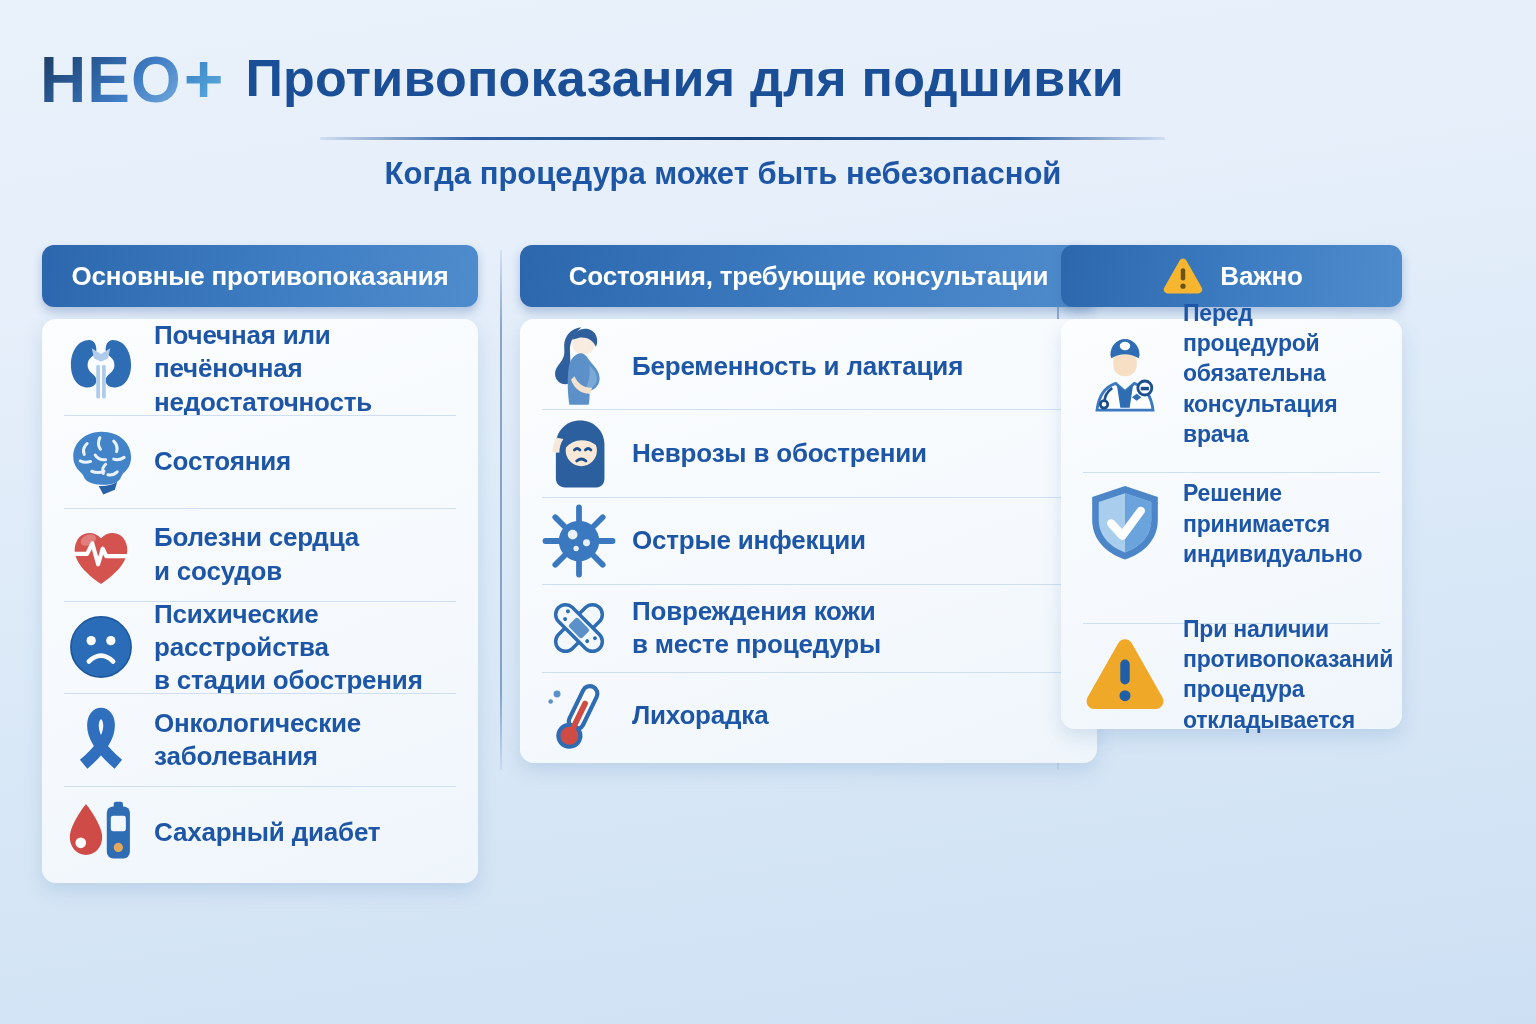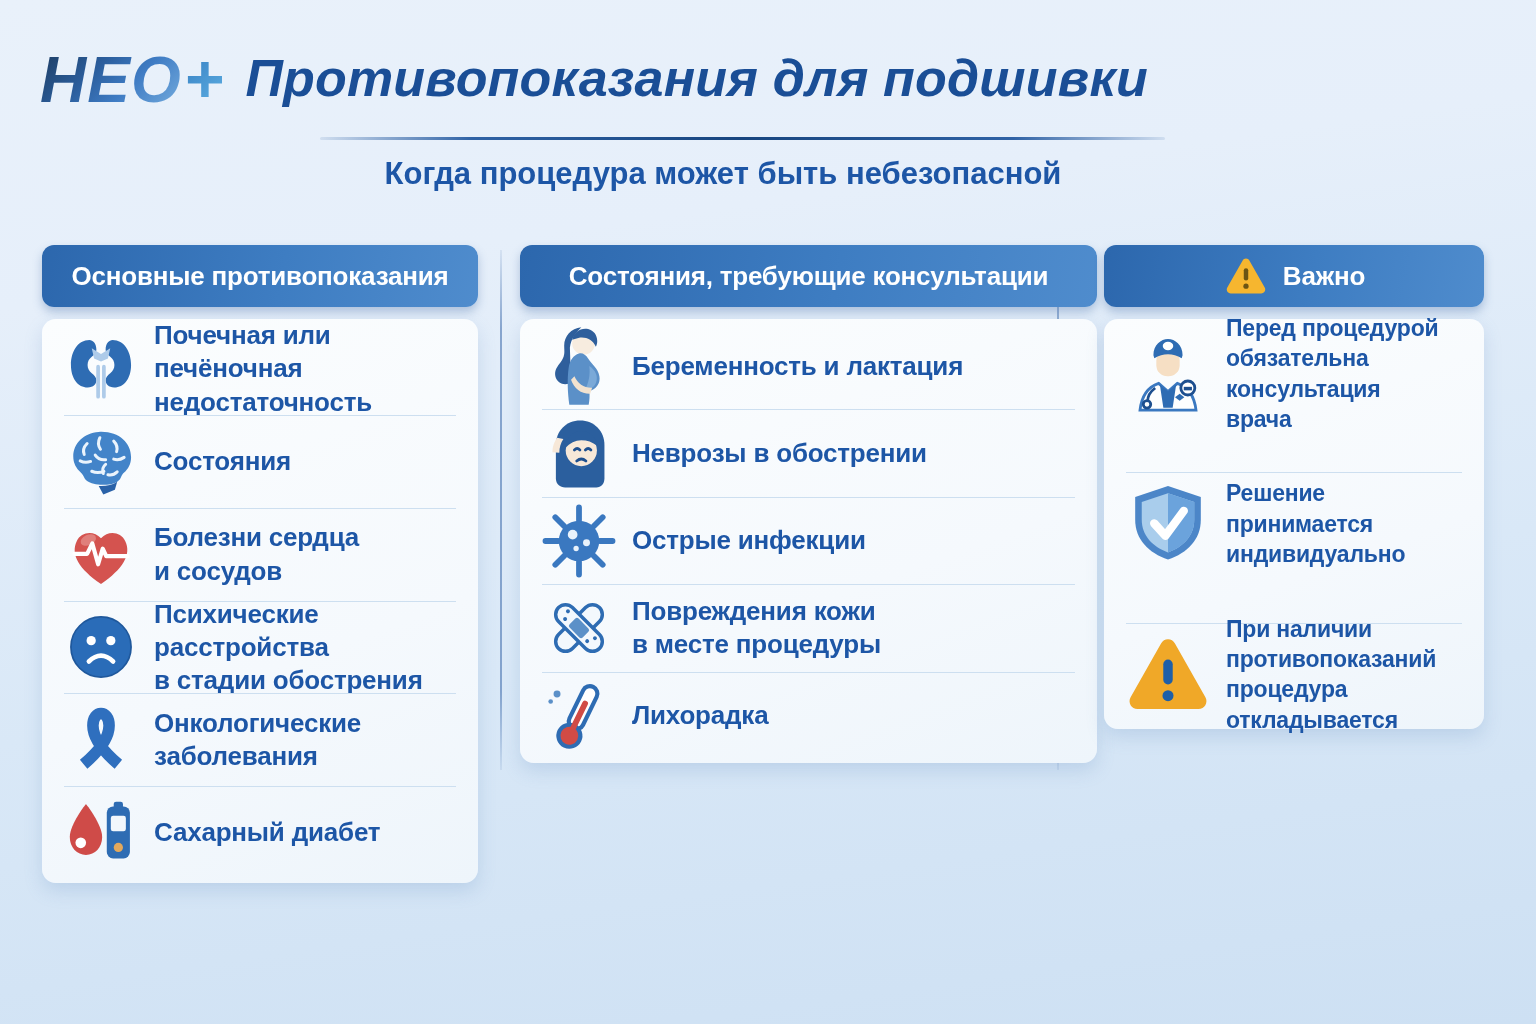--- a/index.html
+++ b/index.html
@@ -1,42 +1,42 @@
 <!DOCTYPE html>
 <html lang="ru"><head>
 <meta charset="utf-8">
 <style>
   html,body{margin:0;padding:0;}
   body{
     width:1536px;height:1024px;overflow:hidden;position:relative;
     font-family:"Liberation Sans","DejaVu Sans",sans-serif;
     background:linear-gradient(172deg,#e9f1fa 0%,#e6effa 25%,#d9e8f7 60%,#cde0f3 100%);
   }
-  .masthead{position:absolute;top:44px;left:40px;display:flex;align-items:center;gap:22px;font-style:italic;}
+  .masthead{position:absolute;top:44px;left:40px;display:flex;align-items:center;gap:22px;}
   .logo{display:flex;align-items:baseline;font-weight:800;line-height:1;}
   .logo-neo{font-size:64px;letter-spacing:1px;color:#2c5f9e;}
   .logo-plus{font-size:68px;color:#3f97d6;margin-left:2px;}
   @supports (-webkit-background-clip: text){
     .logo-neo{background:linear-gradient(135deg,#1c3a5e 0%,#2c5f9e 38%,#3f7cc4 62%,#7ab1e0 100%);
       -webkit-background-clip:text;background-clip:text;color:transparent;}
     .logo-plus{background:linear-gradient(135deg,#2f78bd,#63b4e6);
       -webkit-background-clip:text;background-clip:text;color:transparent;}
   }
   .page-title{margin:0;font-size:52px;font-weight:700;color:#1a4e96;letter-spacing:0.2px;line-height:1.05;}
   .title-rule{position:absolute;top:137px;left:320px;width:845px;height:2.5px;border-radius:2px;
     background:linear-gradient(90deg,rgba(47,98,165,0.12),#2f62a5 18%,#17457f 50%,#2f62a5 82%,rgba(47,98,165,0.12));}
   .subtitle{position:absolute;top:156px;left:0;width:1446px;text-align:center;
     font-size:31px;font-weight:600;color:#1d56a6;}
   .v-divider{position:absolute;top:250px;width:2px;height:520px;
     background:linear-gradient(180deg,rgba(90,130,185,0.12),rgba(59,105,170,0.55) 15%,rgba(59,105,170,0.55) 85%,rgba(90,130,185,0.12));}
   .vd-1{left:500px;} .vd-2{left:1057px;}
   .column{position:absolute;top:245px;}
   .col-0{left:42px;width:436px;}
   .col-1{left:520px;width:577px;}
-  .col-2{left:1104px;width:380px;}
+  .col-2{left:1061px;width:341px;}
   .card-header{height:62px;border-radius:12px;display:flex;align-items:center;justify-content:center;gap:14px;
     background:linear-gradient(100deg,#2c67ad 0%,#3e7dc2 55%,#4f8ccd 100%);
     box-shadow:0 5px 10px rgba(70,110,165,0.35);
     color:#fff;font-size:26px;font-weight:700;letter-spacing:-0.2px;}
   .hdr-icon{width:46px;height:42px;display:inline-flex;align-items:center;justify-content:center;}
   .hdr-icon:empty{display:none;}
   .hdr-icon svg{width:100%;height:100%;}
   .card-body{margin-top:12px;border-radius:14px;padding:4px 22px;display:flex;flex-direction:column;
     background:linear-gradient(160deg,#fbfdfe 0%,#f5f9fd 60%,#eef5fb 100%);
     box-shadow:0 8px 18px rgba(100,140,190,0.22);justify-content:center;}

